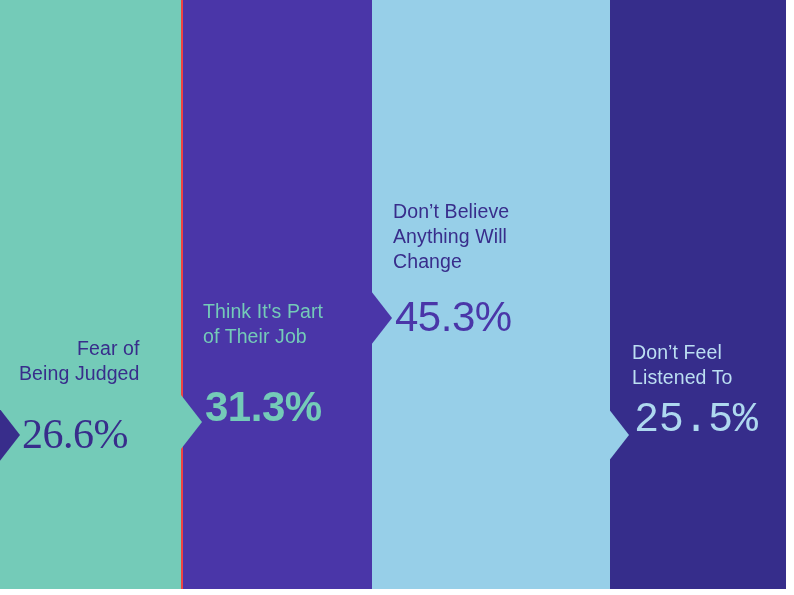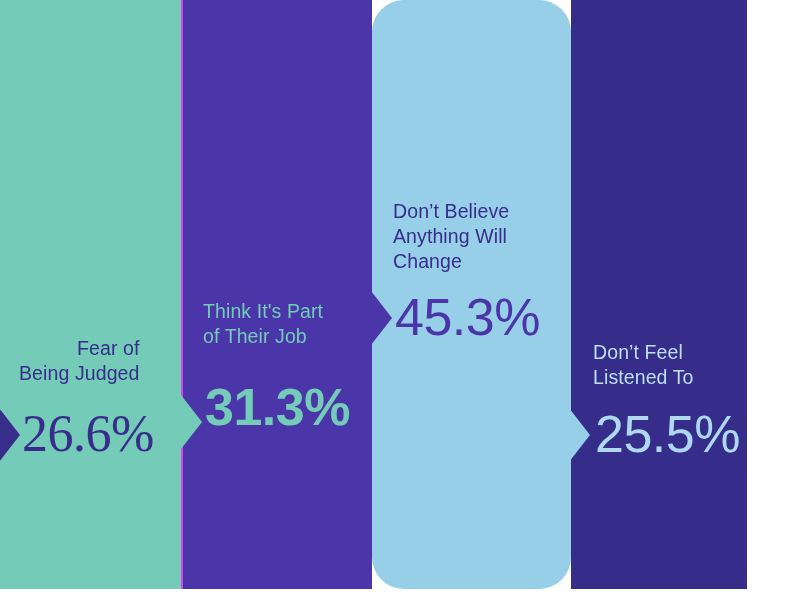--- a/index.html
+++ b/index.html
@@ -25,22 +25,22 @@
     height: 589px;
     display: flex;
     flex-direction: row;
   }
   .column {
     position: relative;
     height: 100%;
     box-sizing: border-box;
   }
   .col-0 { width: 181px; background: #74cbb8; text-align: right; }
-  .col-1 { width: 191px; background: #4a36a8; border-left: 2px solid #d946ef; }
-  .col-2 { width: 199px; background: #97cfe8; border-radius: 32px; }
+  .col-1 { width: 191px; background: #4a36a8; border-left: 2px solid #ef4444; }
+  .col-2 { width: 238px; background: #97cfe8; }
   .col-3 { width: 176px; background: #362d8b; }
 
   
   .arrow {
     position: absolute;
     width: 0;
     height: 0;
     border-top: 27px solid transparent;
     border-bottom: 27px solid transparent;
     z-index: 5;
@@ -49,21 +49,21 @@
   .label {
     position: absolute;
     font-size: 19.5px;
     line-height: 25px;
     font-weight: 400;
     letter-spacing: 0.1px;
     white-space: pre-line;
   }
   .value {
     position: absolute;
-    font-size: 52px;
+    font-size: 42px;
     line-height: 52px;
     font-weight: 400;
     letter-spacing: -0.5px;
     white-space: nowrap;
   }
 
   
   .c0-label { left: 19px; top: 336px; color: #382d8b; }
   .c0-value { left: 22px; top: 408px; color: #382d8b; font-family: Liberation Serif, serif; }
   .c0-arrow { left: -1px; top: 408px; border-left: 21px solid #382d8b; }
@@ -73,21 +73,21 @@
   .c1-value { left: 22px; top: 381px; color: #74cbb8; font-weight: bold; }
   .c1-arrow { left: -2px; top: 395px; border-left: 21px solid #74cbb8; }
 
   
   .c2-label { left: 21px; top: 199px; color: #382d8b; }
   .c2-value { left: 23px; top: 291px; color: #4a36a8; }
   .c2-arrow { left: -1px; top: 291px; border-left: 21px solid #4a36a8; }
 
   
   .c3-label { left: 22px; top: 340px; color: #bcdff2; }
-  .c3-value { left: 24px; top: 408px; color: #aed8ef; }
+  .c3-value { left: 24px; top: 394px; color: #aed8ef; font-family: Liberation Mono, monospace; }
   .c3-arrow { left: -2px; top: 408px; border-left: 21px solid #97cfe8; }
 </style>
 </head>
 <body>
 
 <div class="infographic">
   <div class="chart-area">
 
     <div class="column col-0">
       <div class="arrow c0-arrow"></div>

